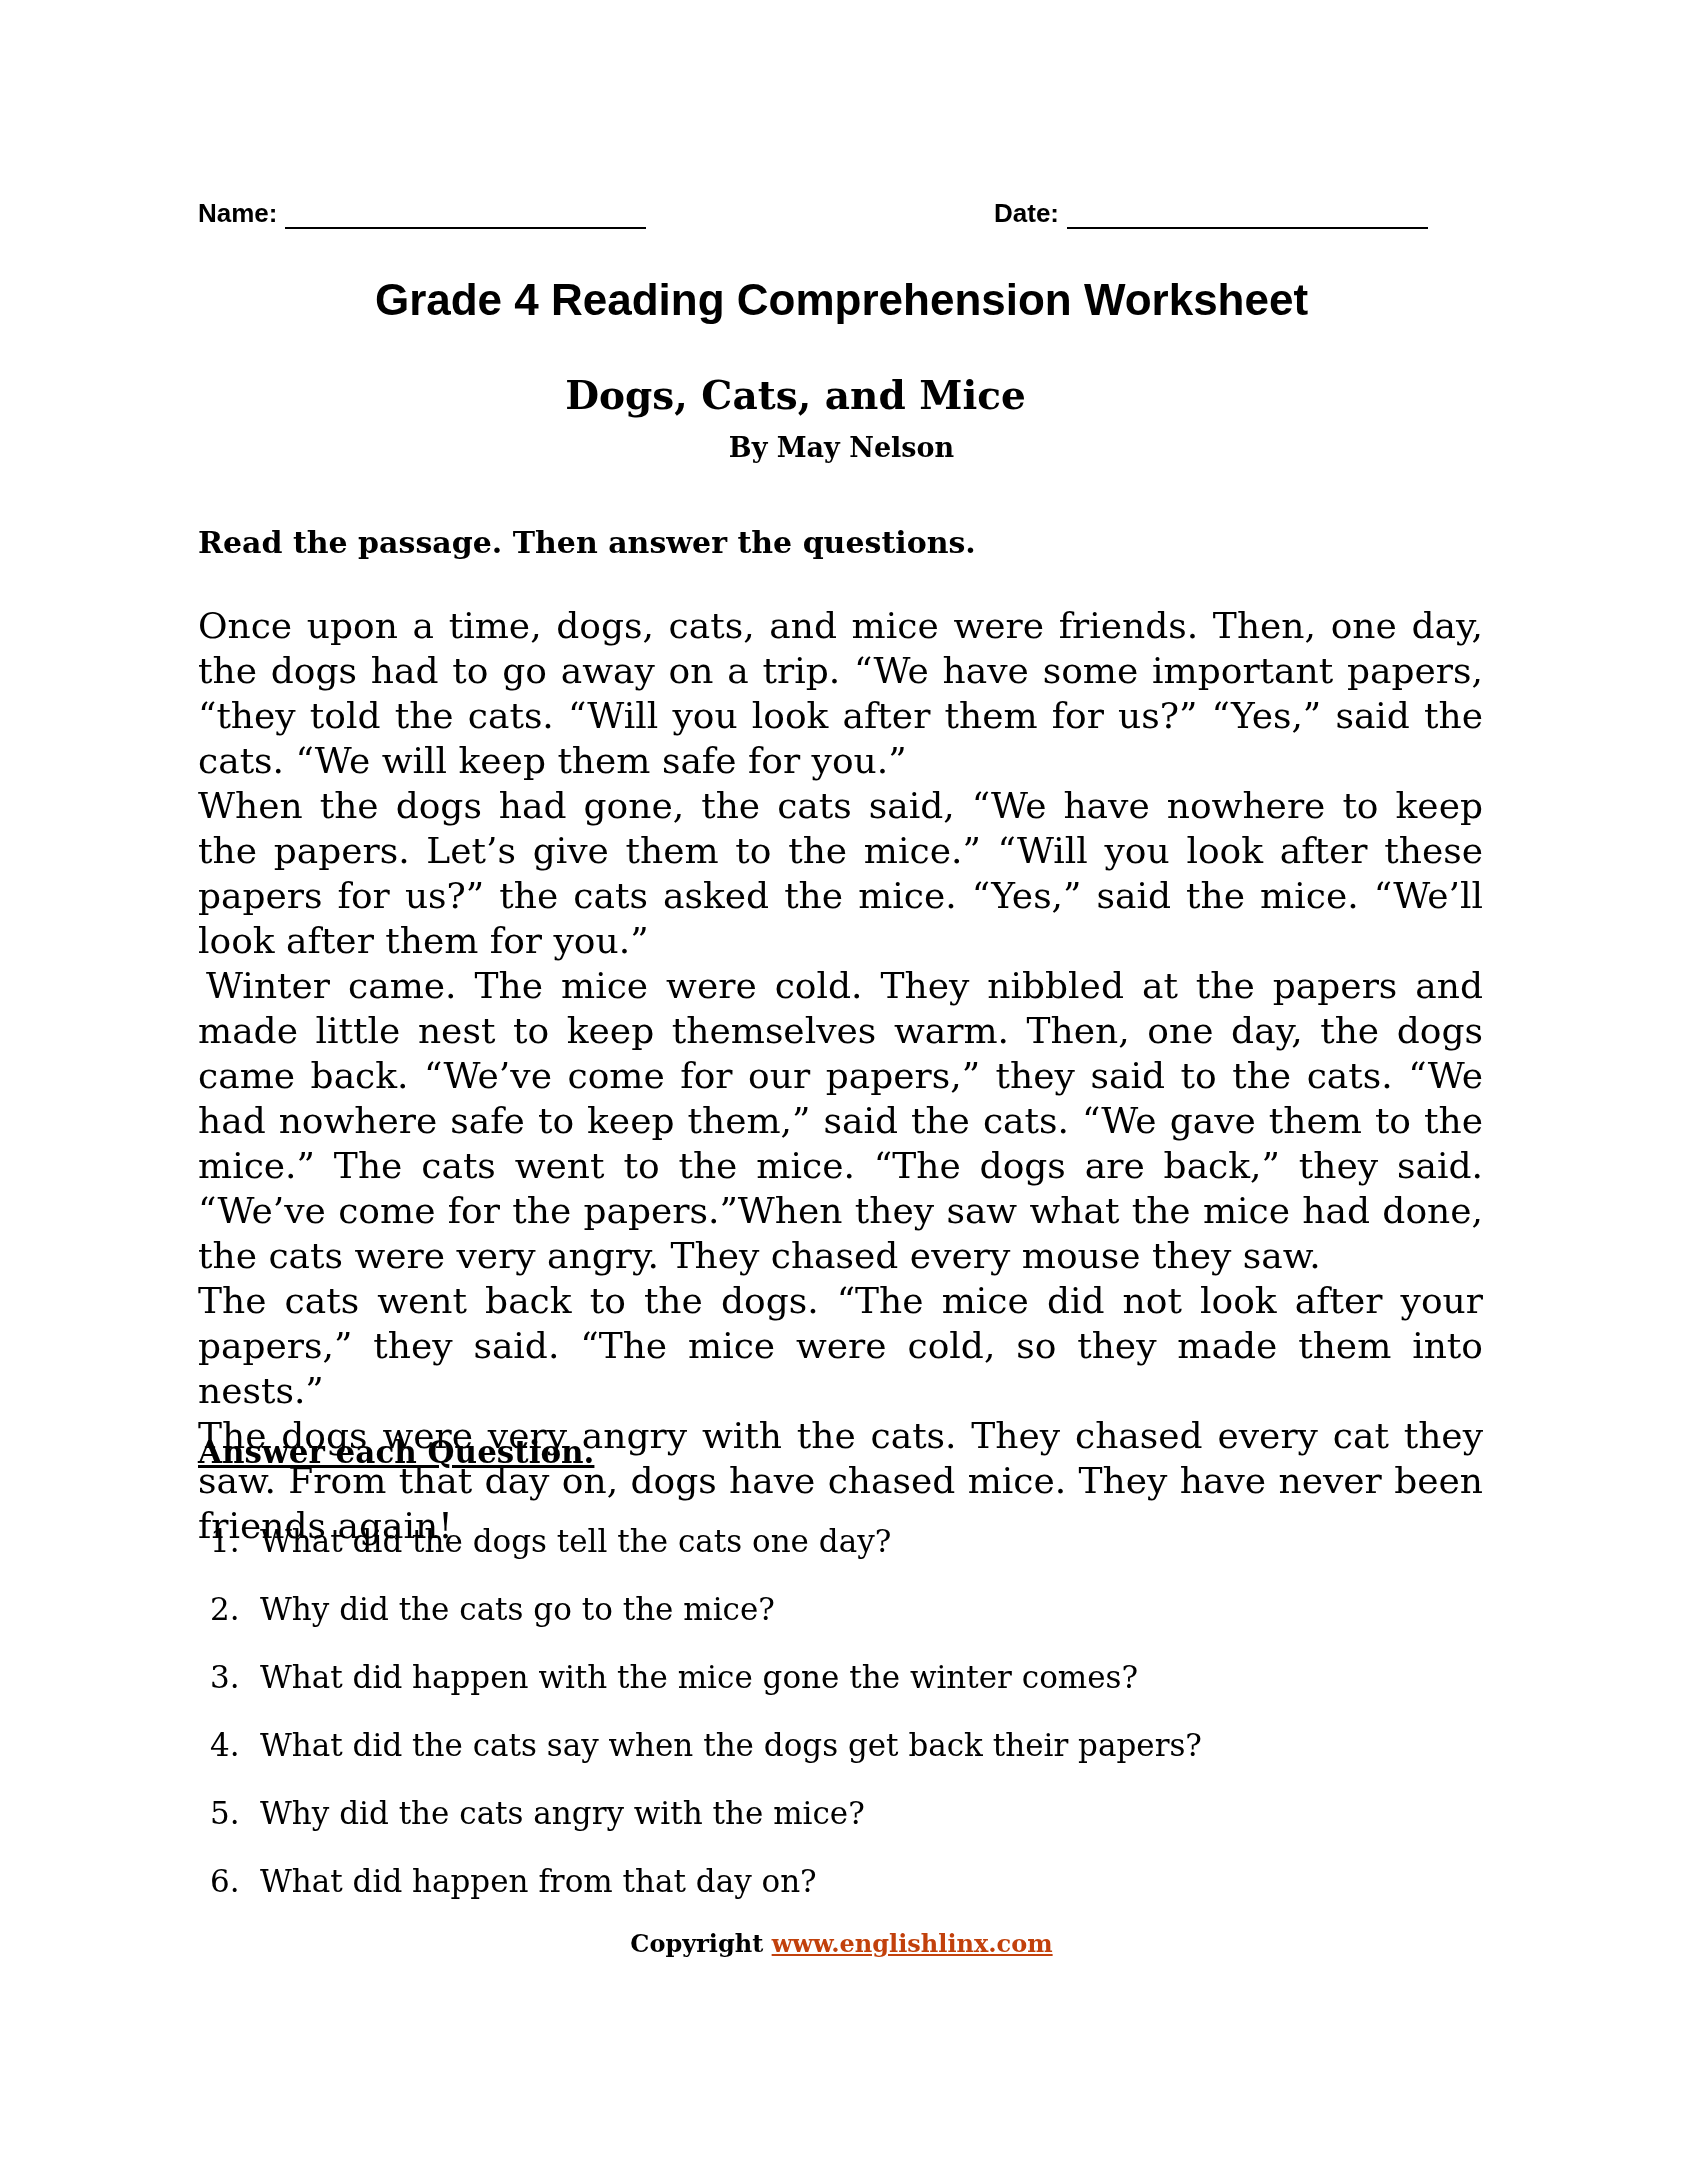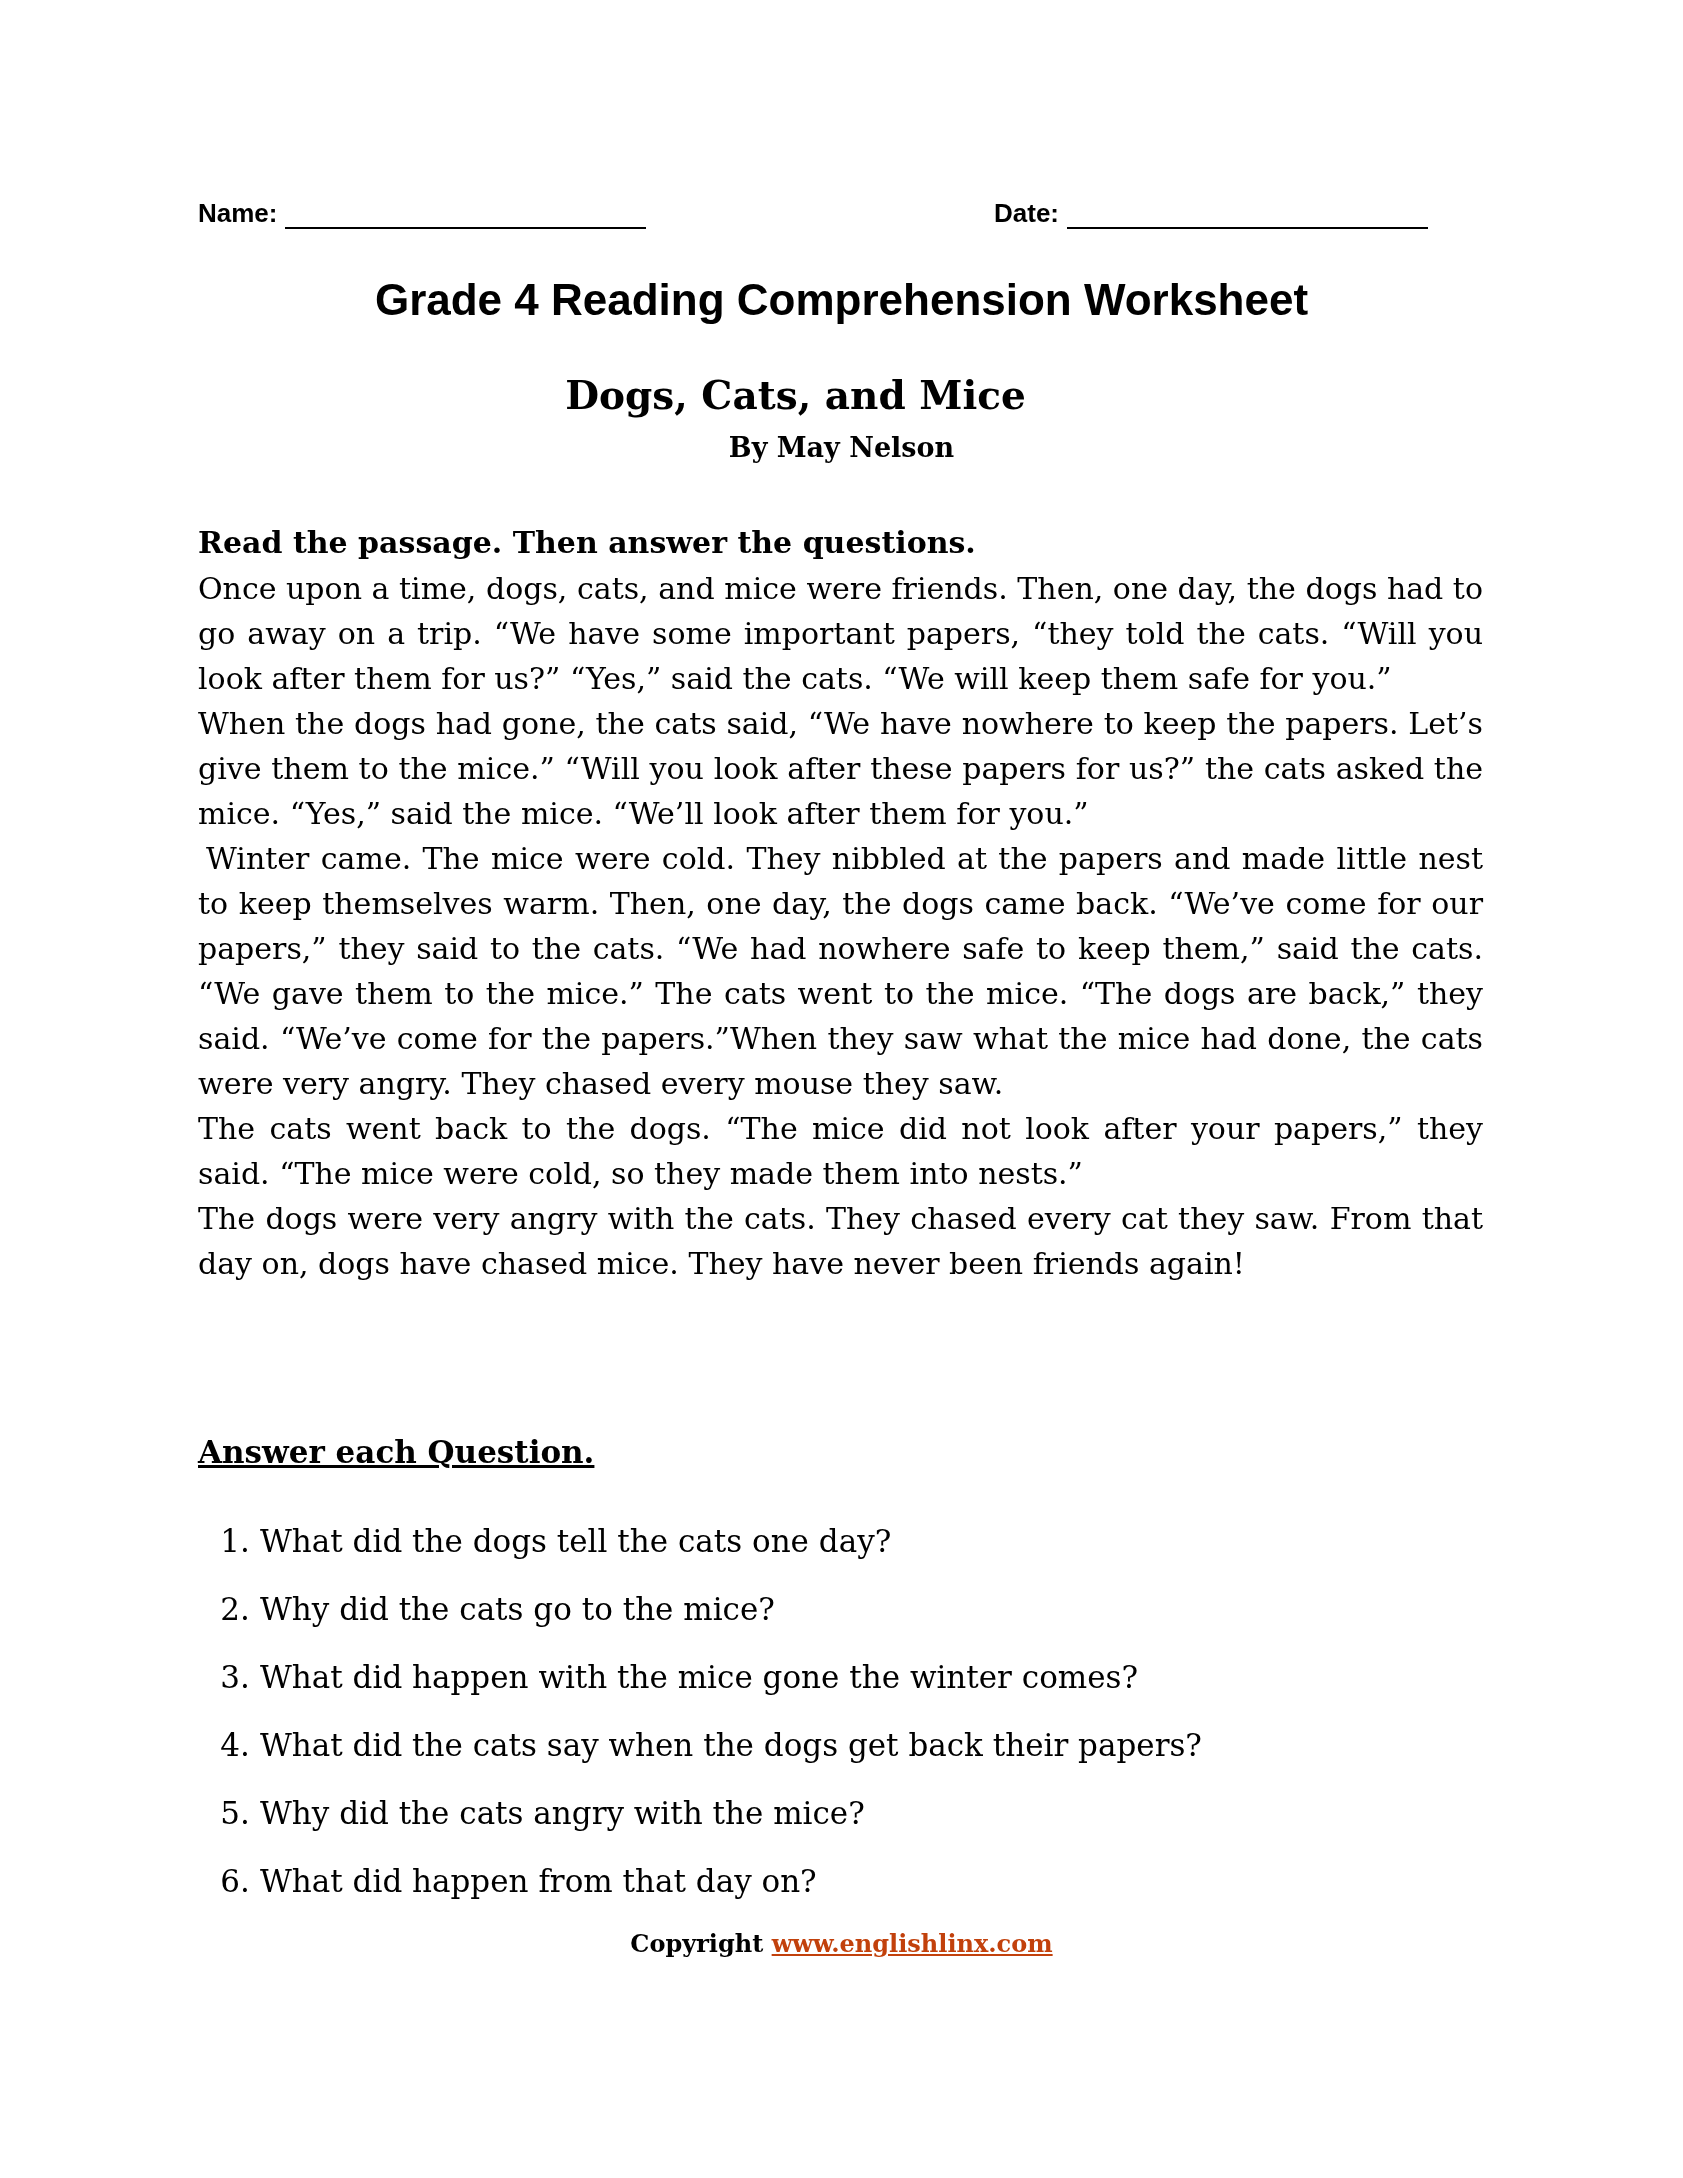--- a/index.html
+++ b/index.html
@@ -1,36 +1,36 @@
 <!DOCTYPE html>
 <html><head>
 <meta charset="utf-8">
 <style>
   html, body { margin:0; padding:0; background:#ffffff; }
   body { width:1683px; height:2178px; position:relative; overflow:hidden; color:#000; }
   .sans { font-family: "Liberation Sans", "DejaVu Sans", sans-serif; }
   .serif { font-family: "DejaVu Serif", "Liberation Serif", serif; }
-  .abs { position:absolute;text-align:center; }
+  .abs { position:absolute; }
 
   .field-row { position:absolute; top:198px; left:198px; width:1287px; height:40px; font-size:26px; font-weight:bold; }
   .field { position:absolute; top:0; display:flex; align-items:flex-end; }
   .field .lbl { margin-right:8px; }
   .field .line { border-bottom:2px solid #000; height:24px; }
   .name-field { left:0; }
   .name-field .line { width:361px; }
   .date-field { left:796px; }
   .date-field .line { width:361px; }
 
   .title { top:275px; left:0; width:1683px; text-align:center; font-size:44px; font-weight:bold; }
   .story-title { top:372px; left:0; width:1591px; text-align:center; font-size:39px; font-weight:bold; }
   .author { top:432px; left:0; width:1683px; text-align:center; font-size:27px; font-weight:bold; }
 
   .instructions { top:525px; left:198px; font-size:30px; font-weight:bold; }
 
-  .passage { top:566px; left:198px; width:1285px; font-size:30px; line-height:45px; text-align:justify; }
+  .passage { top:603px; left:198px; width:1285px; font-size:36px; line-height:45px; text-align:justify; }
   .passage p { margin:0; }
   .passage .indent { text-indent:8px; }
 
   .answer-heading { top:1434px; left:198px; font-size:31px; font-weight:bold; text-decoration:underline; }
 
   .questions { top:1523px; left:210px; margin:0; padding:0; list-style:none; font-size:31px; }
   .questions li { height:68px; display:flex; }
   .questions .num { width:50px; display:inline-block; }
 
   .copyright { top:1929px; left:0; width:1683px; text-align:center; font-size:24px; font-weight:bold; }

